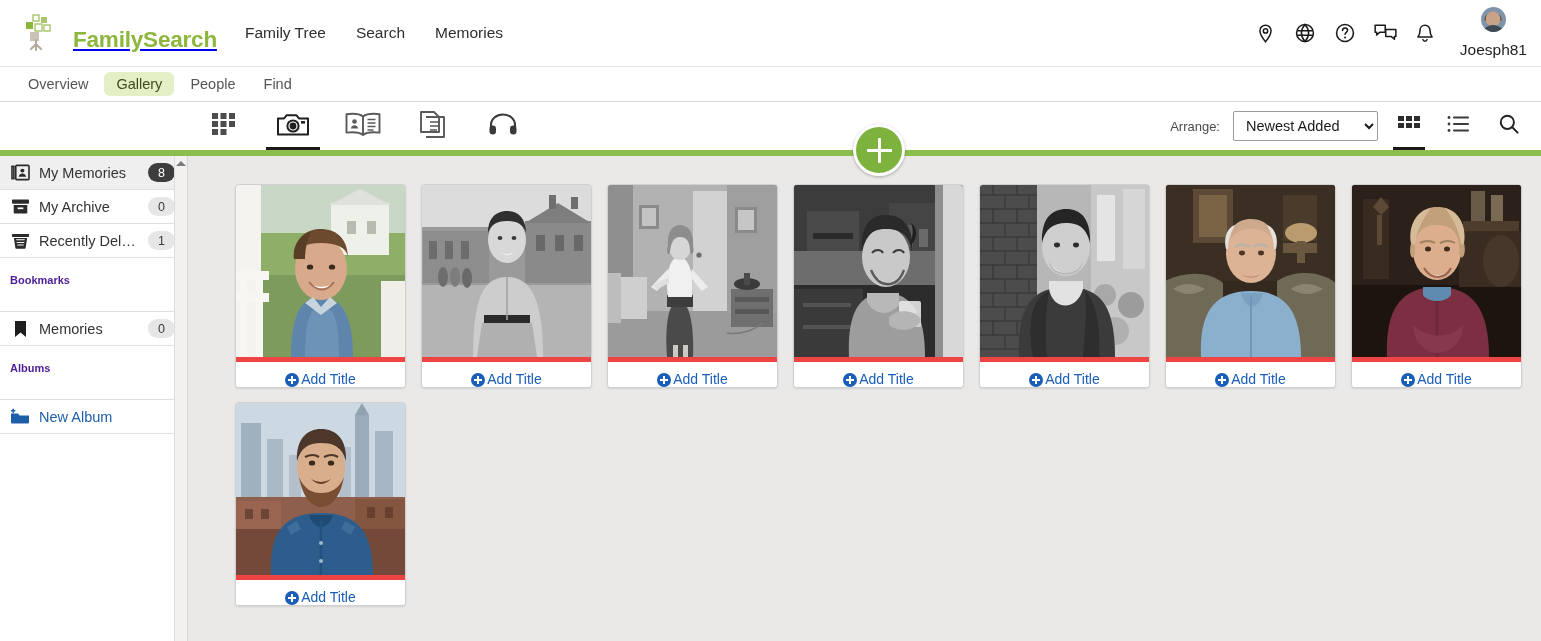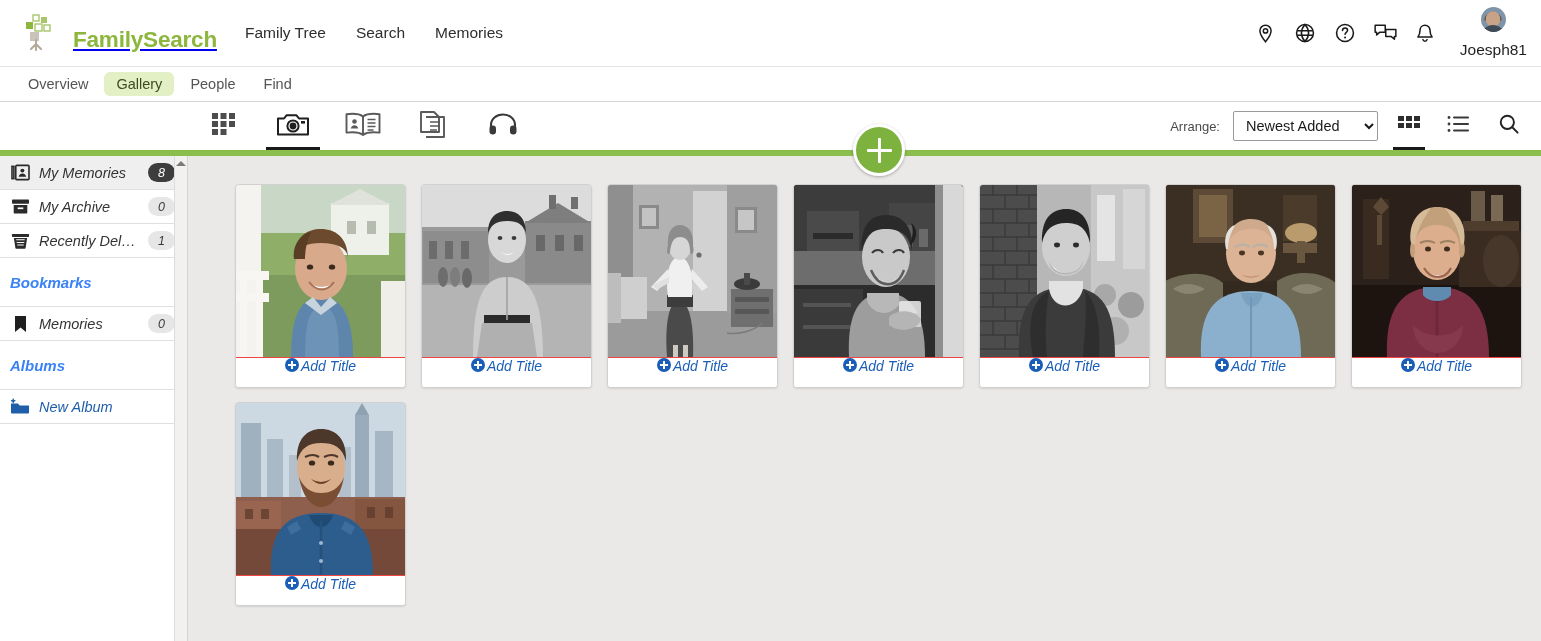--- a/index.html
+++ b/index.html
@@ -191,21 +191,20 @@
     border-radius: 1px;
   }
   .fab::before { width: 25px; height: 3px; }
   .fab::after  { width: 3px; height: 25px; }
 
   
   .page-body {
     display: flex;
     height: 485px;
     background: #eae9e7;
-    font-style: italic;
   }
 
   
   .sidebar {
     width: 188px;
     background: #ffffff;
     border-right: 1px solid #d4d4d4;
     height: 100%;
     position: relative;
     flex: none;
@@ -230,24 +229,24 @@
     border-radius: 10px;
     background: #e6e6e6;
     color: #3a3a3a;
     font-size: 12.5px;
     display: flex; align-items: center; justify-content: center;
     padding: 0 7px;
     flex: none;
   }
   .badge.dark { background: #3d3d3d; color: #ffffff; }
   .side-heading {
-    font-size: 15px;
+    font-size: 11px;
     font-weight: bold;
-    color: #3b82f6;
-    padding: 16px 12px 15px 10px;
+    color: #4c1d95;
+    padding: 16px 12px 25px 10px;
     border-bottom: 1px solid #e0e0e0;
   }
   .side-item.link { color: #1f5faa; }
   .side-scrollbar {
     position: absolute;
     top: 0; right: 0;
     width: 13px;
     height: 100%;
     background: #f2f1f0;
     border-left: 1px solid #dcdcdc;
@@ -292,25 +291,25 @@
     height: 172px;
     width: 100%;
     position: relative;
     overflow: hidden;
     background: #cfcfcf;
   }
   .card-thumb svg { display: block; width: 100%; height: 100%; }
   .card-foot {
     height: 30px;
     display: flex;
-    align-items: flex-start;
+    align-items: flex-end;
     justify-content: center;
     gap: 2px;
     background: #ffffff;
-    border-top: 1px solid #ef4444;
+    border-top: 5px solid #ef4444;
   }
   .plus-circle {
     width: 14px; height: 14px;
     border-radius: 50%;
     background: #1a5eb8;
     position: relative;
     flex: none;
   }
   .plus-circle::before, .plus-circle::after {
     content: "";

